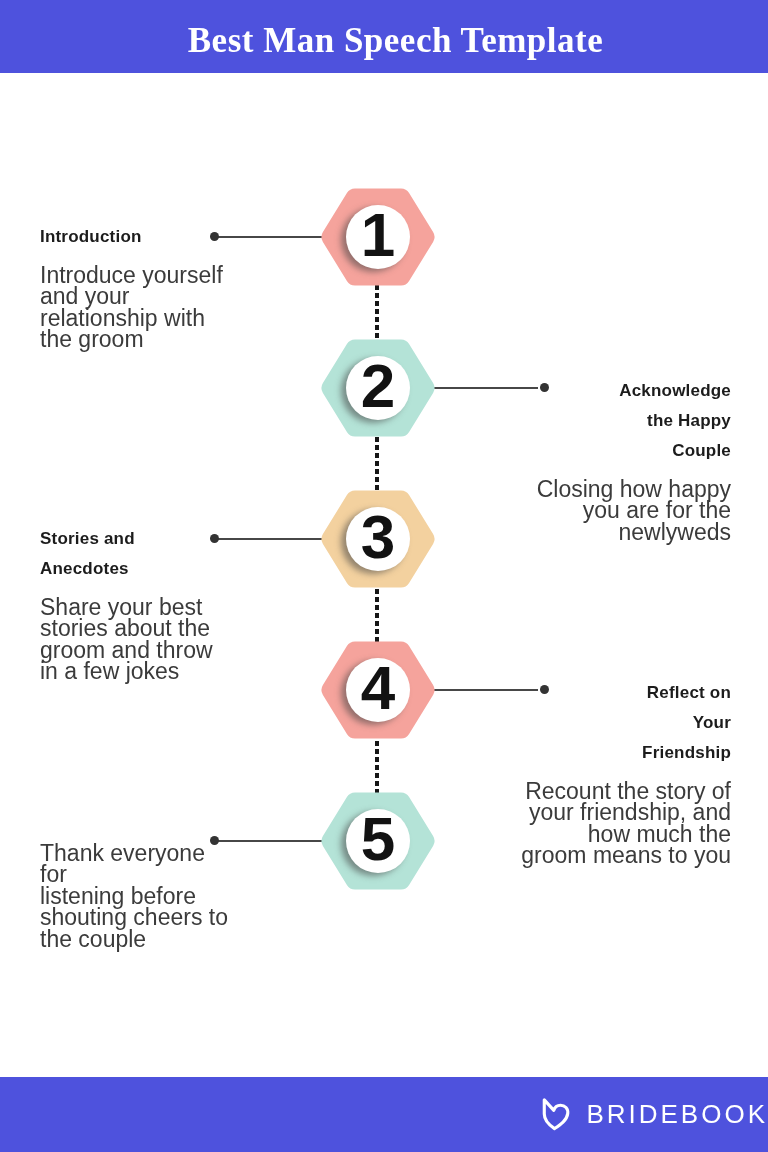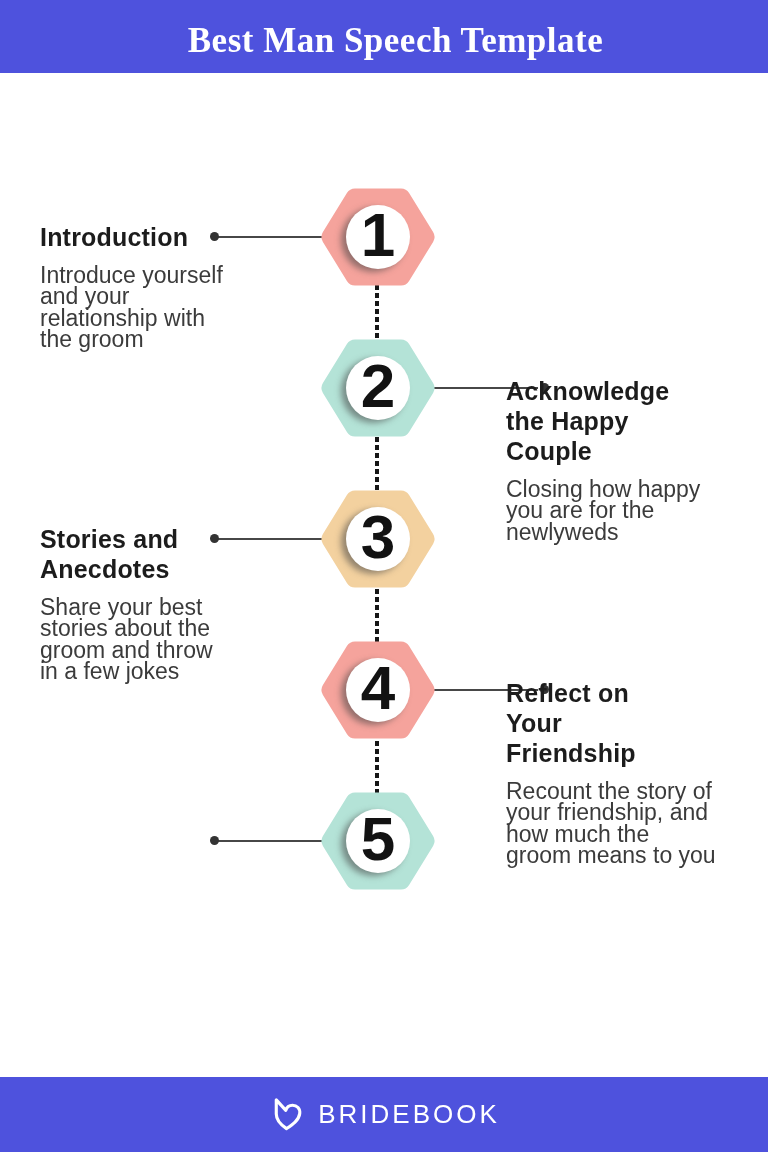--- a/index.html
+++ b/index.html
@@ -11,21 +11,21 @@
   .banner {
     position:absolute; left:0; top:0; width:768px; height:73px;
     display:flex; align-items:center; justify-content:center;
   }
   .banner-title {
     font-family:"Liberation Serif","DejaVu Serif",serif;
     font-weight:700; font-size:35px; color:#ffffff; padding-top:8px; letter-spacing:0.5px;margin-left:23px;
   }
   .footer {
     position:absolute; left:0; top:1077px; width:768px; height:75px;
-    display:flex; align-items:center; justify-content:center; gap:13px;
+    display:flex; align-items:center; justify-content:flex-end; gap:13px;
   }
   .brand-text { color:#ffffff; font-size:26px; letter-spacing:3px; font-weight:500; }
   
   .trail {
     position:absolute; left:375px; top:237px; width:4px; height:606px;
     background-image:repeating-linear-gradient(to bottom,#161616 0 5px,transparent 5px 8px);
   }
   .hex { position:absolute; left:321px; width:114px; height:100px; }
   .hex svg { position:absolute; left:0; top:0; }
   .hex-circle {
@@ -33,23 +33,23 @@
     background:#ffffff; border-radius:50%;
     box-shadow:-5px 3px 6px rgba(70,70,70,0.55);
     display:flex; align-items:center; justify-content:center;
   }
   .hex-number { font-size:62px; font-weight:800; color:#121212; line-height:1; padding-bottom:4px; }
   .connector { position:absolute; height:2px; background:#474747; }
   .connector-dot { position:absolute; width:9px; height:9px; border-radius:50%; background:#333333; }
   
   .step-text { position:absolute; }
   .step-text.left  { left:40px;  width:190px; text-align:left; }
-  .step-text.right { left:506px; width:225px; text-align:left; }
+  .step-text.right { left:506px; width:225px; text-align:right; }
   .step-title {
-    font-size:25px; font-weight:700; color:#1c1c1c;
+    font-size:17px; font-weight:700; color:#1c1c1c;
     line-height:30px; white-space:pre-line; letter-spacing:0.2px;
   }
   .step-desc {
     margin-top:13px; font-size:23px; color:#3b3b3b;
     line-height:21.4px; white-space:pre-line;
   }
   .t1 { top:222px; } .t2 { top:376px; } .t3 { top:524px; } .t4 { top:678px; } .t5 { top:830px; }
   .hx1 { top:187px; } .hx2 { top:338px; } .hx3 { top:489px; } .hx4 { top:640px; } .hx5 { top:791px; }
   .c1 { top:236px; left:217px; width:105px; } .d1 { top:232px; left:210px; }
   .c2 { top:387px; left:434px; width:104px; } .d2 { top:383px; left:540px; }
@@ -154,20 +154,24 @@
   <div class="step-text left t3">
     <div class="step-title">Stories and
 Anecdotes</div>
     <div class="step-desc">Share your best
 stories about the
 groom and throw
 in a few jokes</div>
   </div>
 
   <div class="step-text left t5">
+    <div class="step-desc">Thank everyone for
+listening before
+shouting cheers to
+the couple</div>
   </div>
 
   <div class="footer" style="background:#4e52dd;">
     <svg width="37" height="39" viewBox="0 0 38 40">
       <path d="M8.5,5 L8.5,19.5 C8.5,26.5 13,30.5 19,34.5 C25,30.5 31.8,26 32.6,19
                C33.2,14 29.7,10.5 25.2,10.5 C21.8,10.5 19.2,12.7 18.3,15.8 L8.5,5 Z" fill="none" stroke="#ffffff" stroke-width="3.2" stroke-linejoin="round" stroke-linecap="round"></path>
     </svg>
     <div class="brand-text">BRIDEBOOK</div>
   </div>
 

